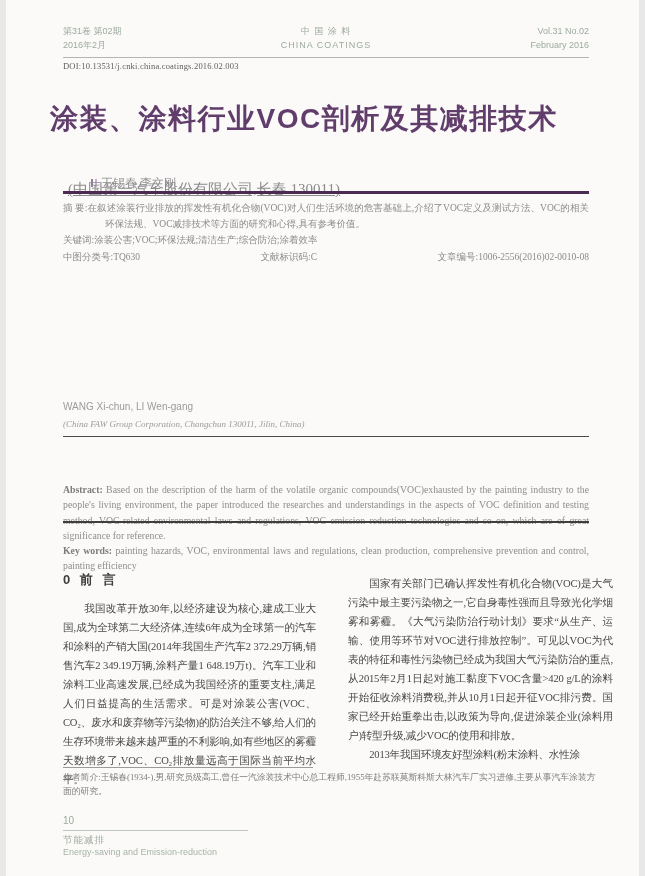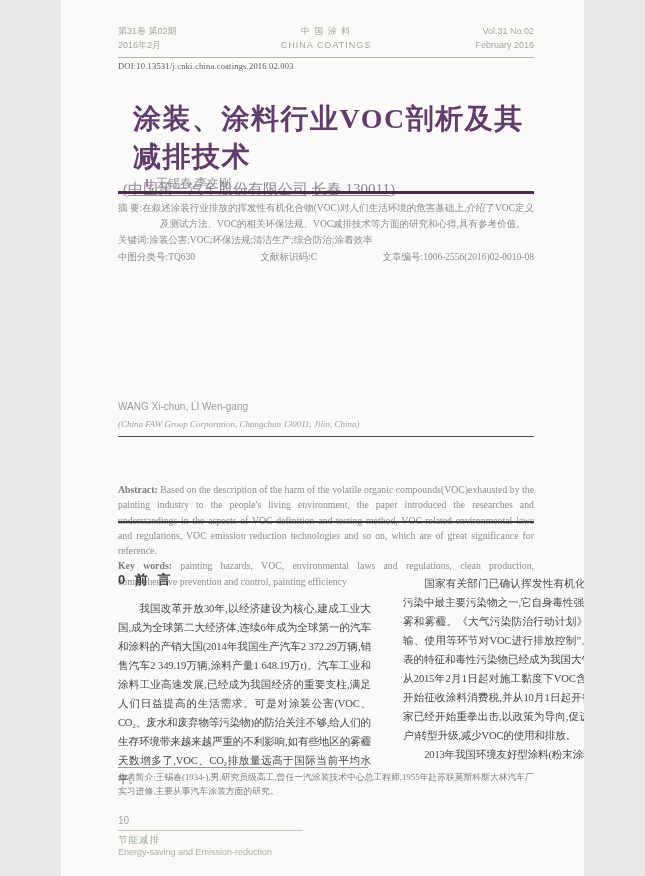--- a/index.html
+++ b/index.html
@@ -1,39 +1,39 @@
 <!DOCTYPE html>
 <html><head>
 <meta charset="utf-8">
 <style>
   html,body{margin:0;padding:0;background:#e8e8e8;}
   .page{
     position:relative;
-    width:523px;height:876px;
+    width:633px;height:876px;
     background:#fbfaf8;
     font-family:"Liberation Serif","DejaVu Serif",serif;
     overflow:hidden;
     margin:0 auto;
   }
   
   .header{
     position:absolute;top:24px;left:57px;right:50px;
     display:flex;justify-content:space-between;
     font-size:9px;line-height:14px;color:#9cab9f;
     font-family:"Liberation Sans","DejaVu Sans",sans-serif;
   }
   .h-center{text-align:center;letter-spacing:1px;}
   .h-right{text-align:right;}
   .header-rule{position:absolute;top:57px;left:57px;right:50px;border-top:1px solid #b4b4b0;}
   .doi{position:absolute;top:61px;left:57px;font-size:8.5px;color:#5c5c5a;letter-spacing:.2px;}
   
   .title-cn{
-    position:absolute;top:100px;left:72px;right:40px;margin:0;
+    position:absolute;top:100px;left:44px;right:40px;margin:0;
     font-size:28px;font-weight:bold;color:#613d6b;letter-spacing:1.5px;
-    font-family:Liberation Serif, serif;
+    font-family:Liberation Sans, sans-serif;
   }
   .authors-row{position:absolute;top:175px;left:57px;font-size:12px;color:#8f8f92;padding-left:28px;}
   .author-marker{display:inline-block;width:2px;height:8px;background:#9c7ba6;margin-right:2px;}
   .author-marker2{display:inline-block;width:2px;height:8px;background:#c9b3d0;margin-right:4px;}
   .affil-cn{position:absolute;top:180px;left:62px;font-size:15px;color:#8b8b8d;text-decoration:underline;}
   .purple-rule{position:absolute;top:191px;left:57px;right:50px;height:3px;background:#4c2b52;}
   
   .abstract-cn{
     position:absolute;top:201px;left:57px;right:50px;
     font-size:9.5px;line-height:15.5px;color:#8b8b8b;text-align:justify;

